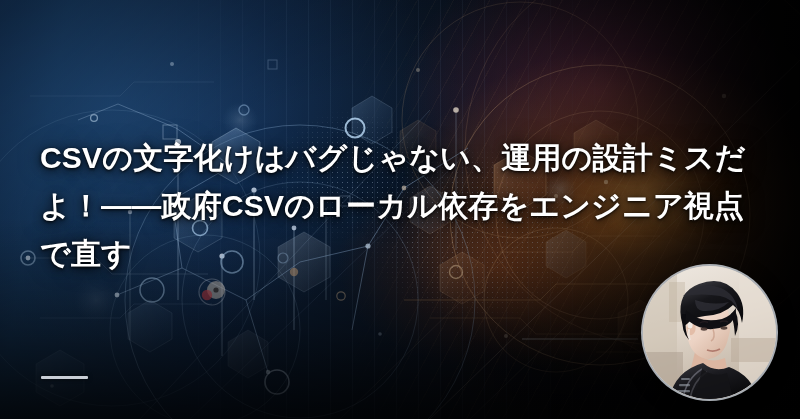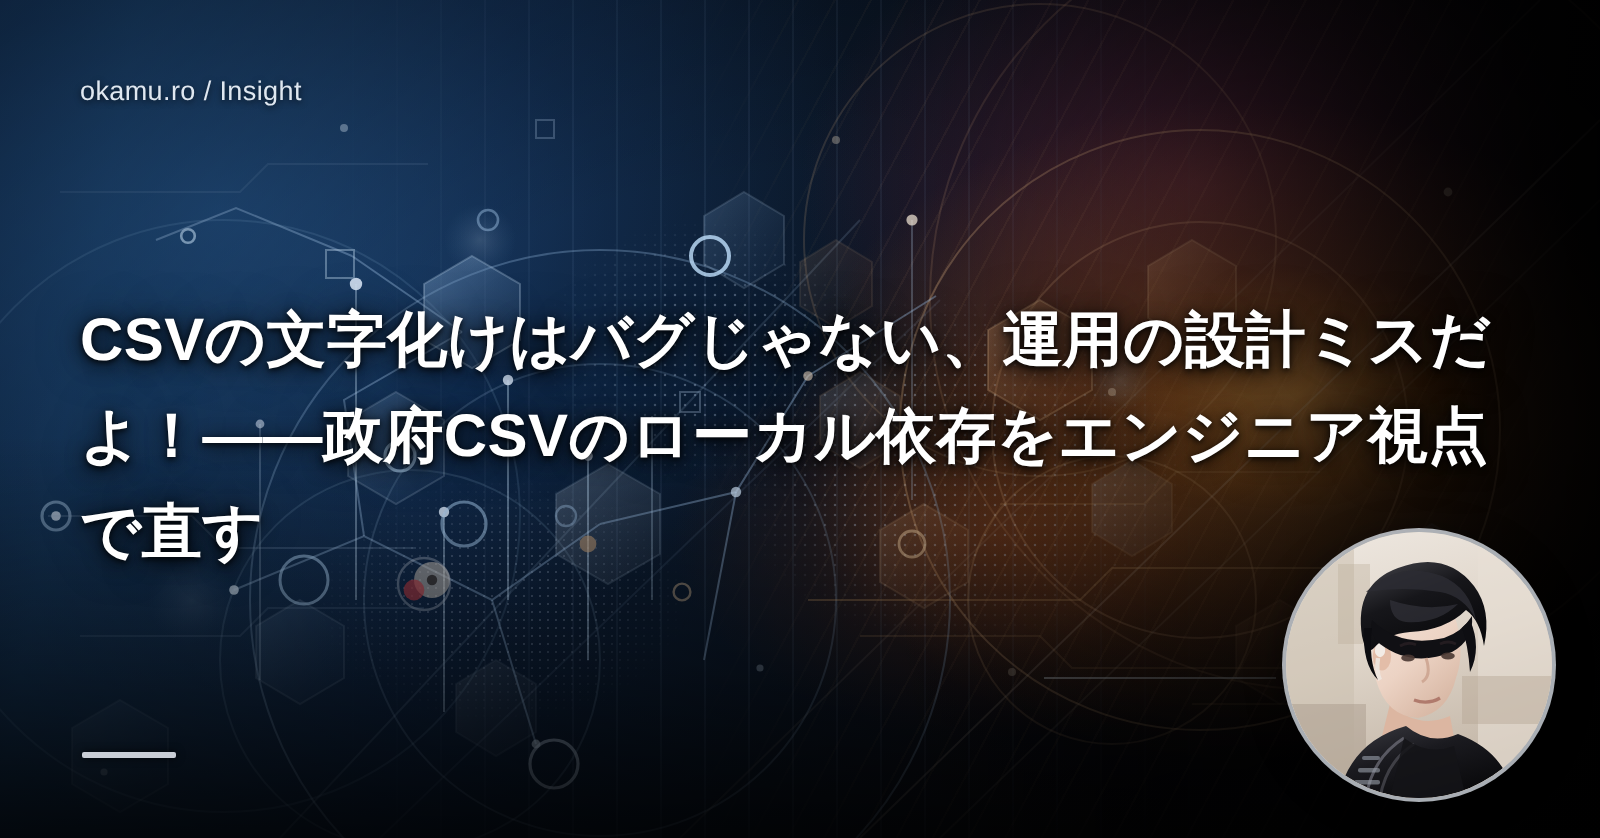--- a/index.html
+++ b/index.html
@@ -120,21 +120,21 @@
     top: 38px;
     font-size: 13.5px;
     letter-spacing: .2px;
     color: #dfe7f0;
     text-shadow: 0 1px 3px rgba(0,0,0,.65);
     white-space: nowrap;
   }
   .headline {
     position: absolute;
     left: 40px;
-    top: 147px;
+    top: 134px;
     width: 712px;
     margin: 0;
     font-size: 30px;
     line-height: 48px;
     font-weight: 700;
     color: #ffffff;
     letter-spacing: .2px;
     text-shadow:
       0 2px 10px rgba(0,0,0,.80),
       0 1px 3px rgba(0,0,0,.9),
@@ -337,21 +337,20 @@
 
     <g>
       <circle cx="560" cy="190" r="16" fill="url(#softBlueDot)" opacity=".22"></circle>
       <circle cx="240" cy="120" r="18" fill="url(#softBlueDot)" opacity=".18"></circle>
       <circle cx="96" cy="300" r="22" fill="url(#softBlueDot)" opacity=".12"></circle>
     </g>
   </svg>
 
   <div class="bg-layer bg-vignette"></div>
 
-  <div class="kicker">okamu.ro / Insight</div>
 
   <h1 class="headline">CSVの文字化けはバグじゃない、運用の設計ミスだよ！——政府CSVのローカル依存をエンジニア視点で直す</h1>
 
   <div class="rule"></div>
 
   <div class="avatar">
     <svg viewBox="0 0 133 133">
       <defs>
         <linearGradient id="roomBg" x1="0" y1="0" x2="0.3" y2="1">
           <stop offset="0%" stop-color="#efe9e2"></stop>

